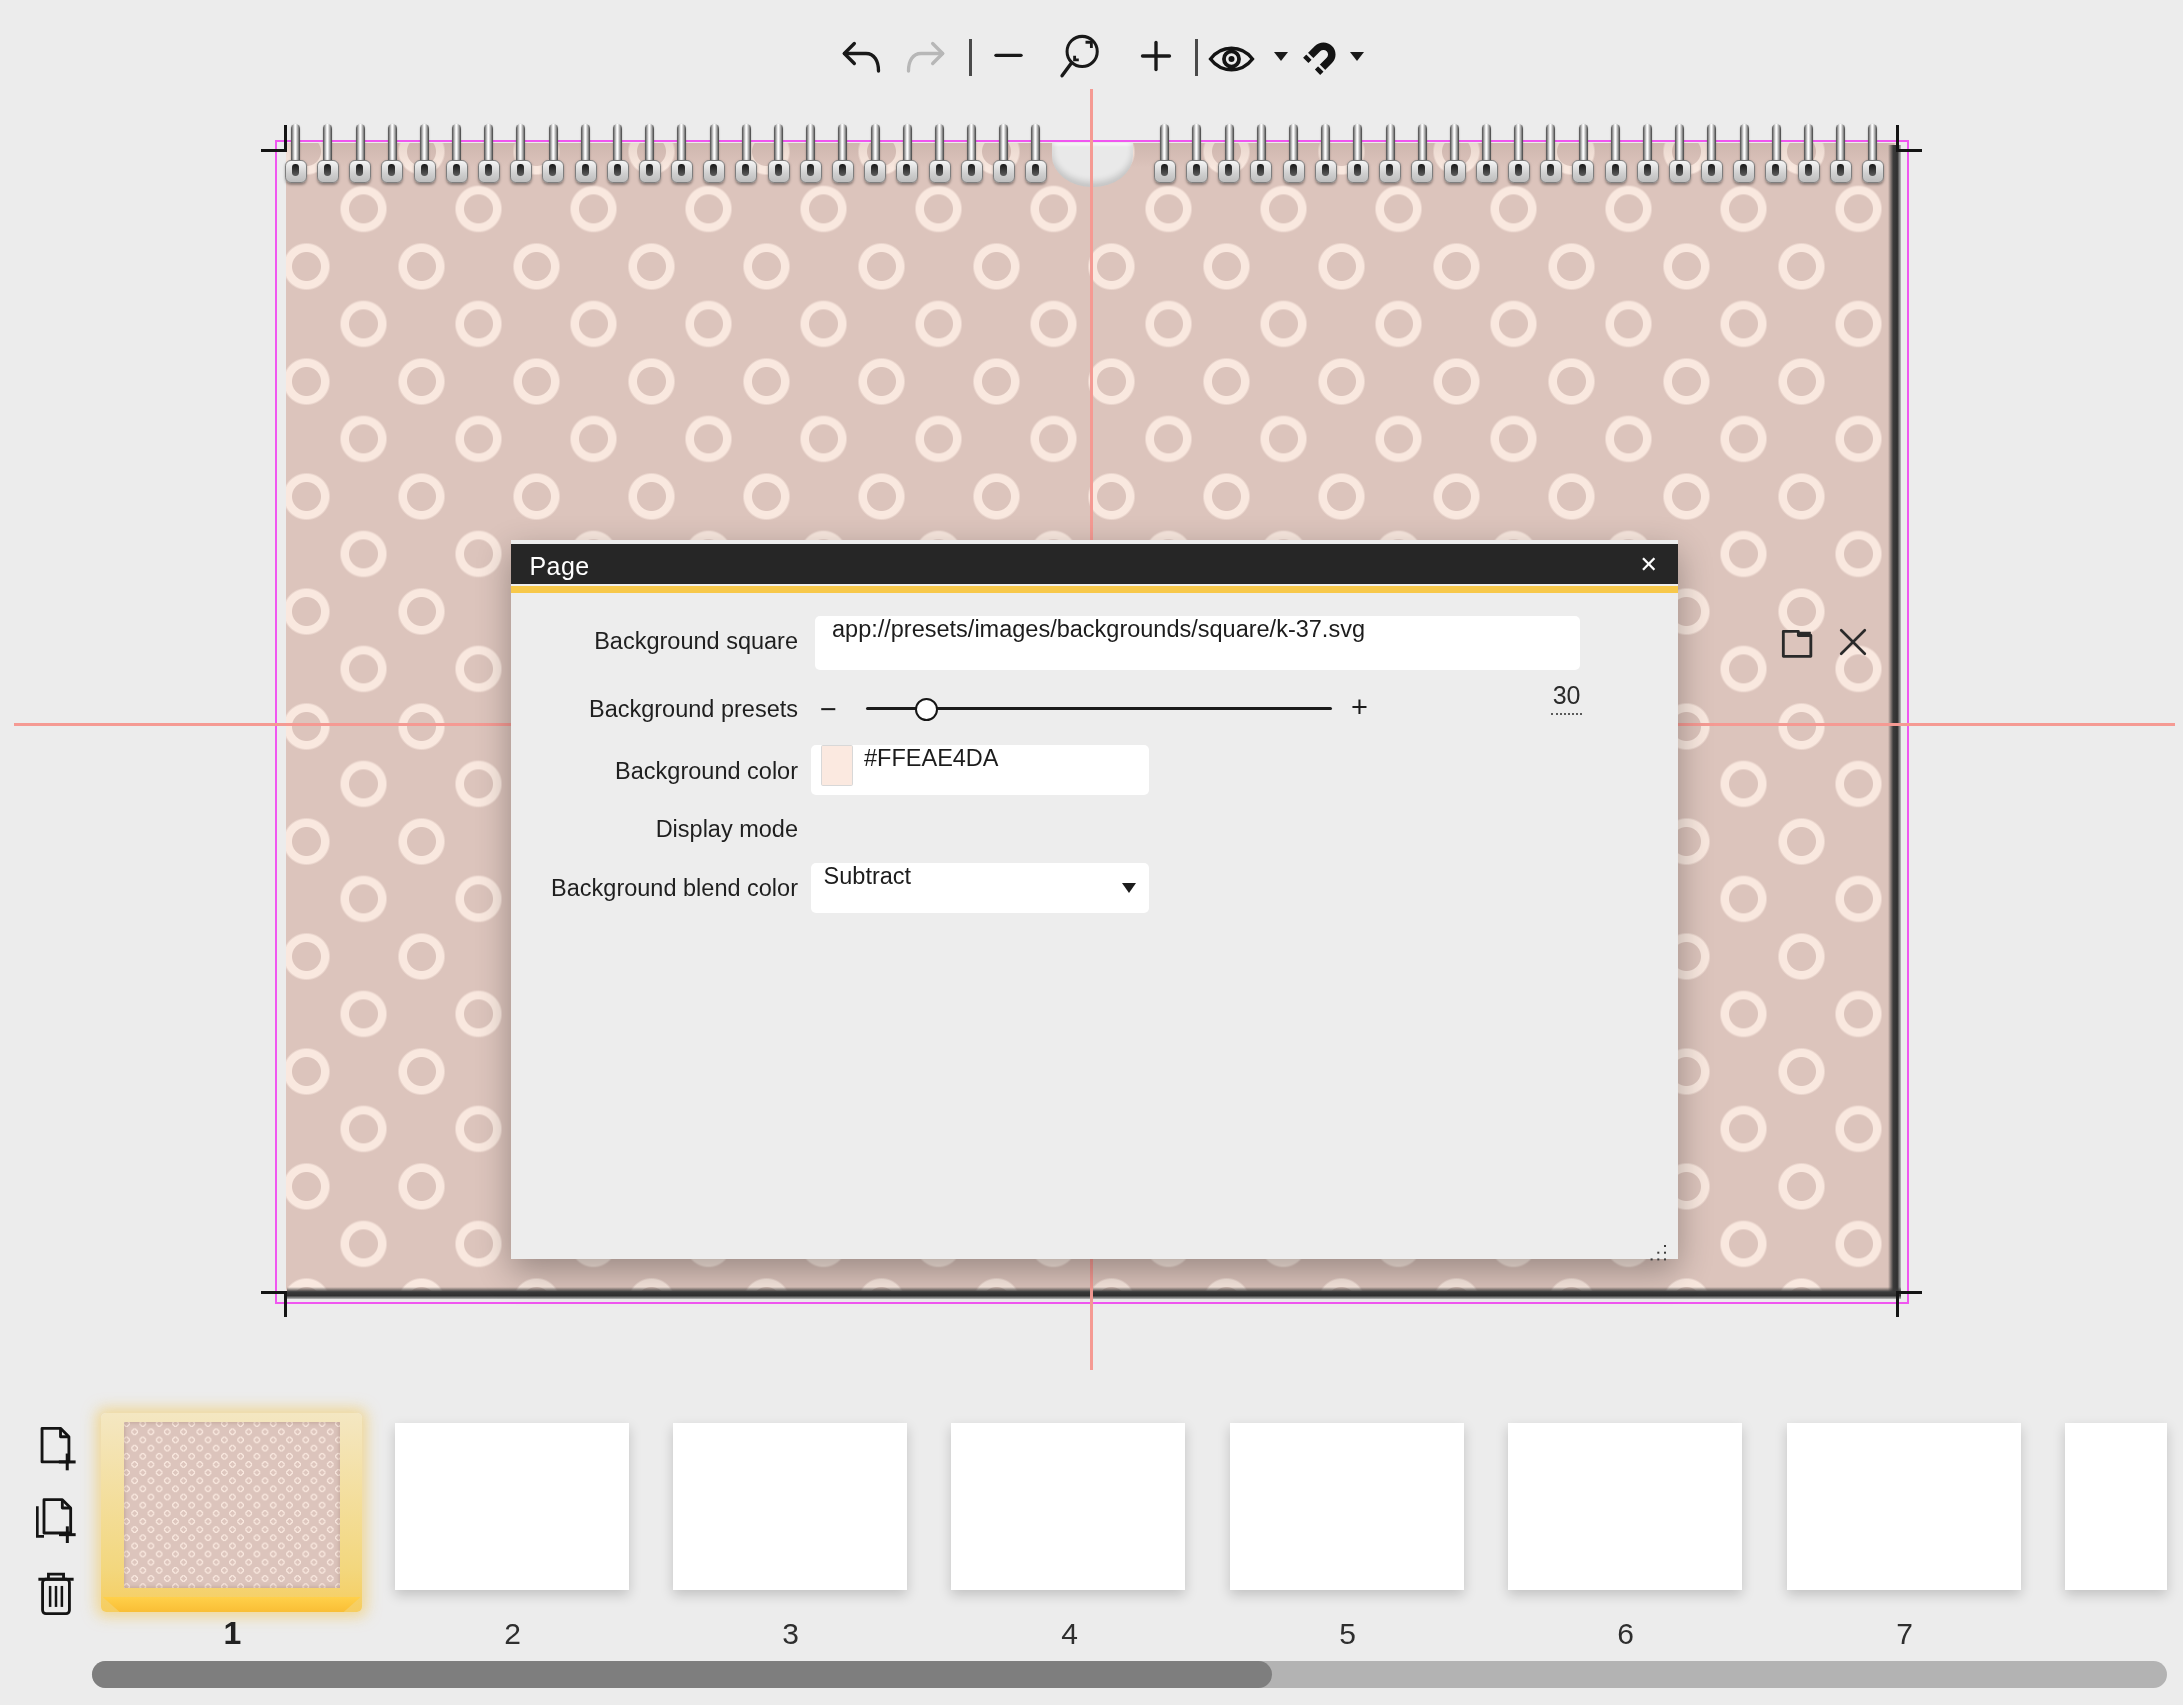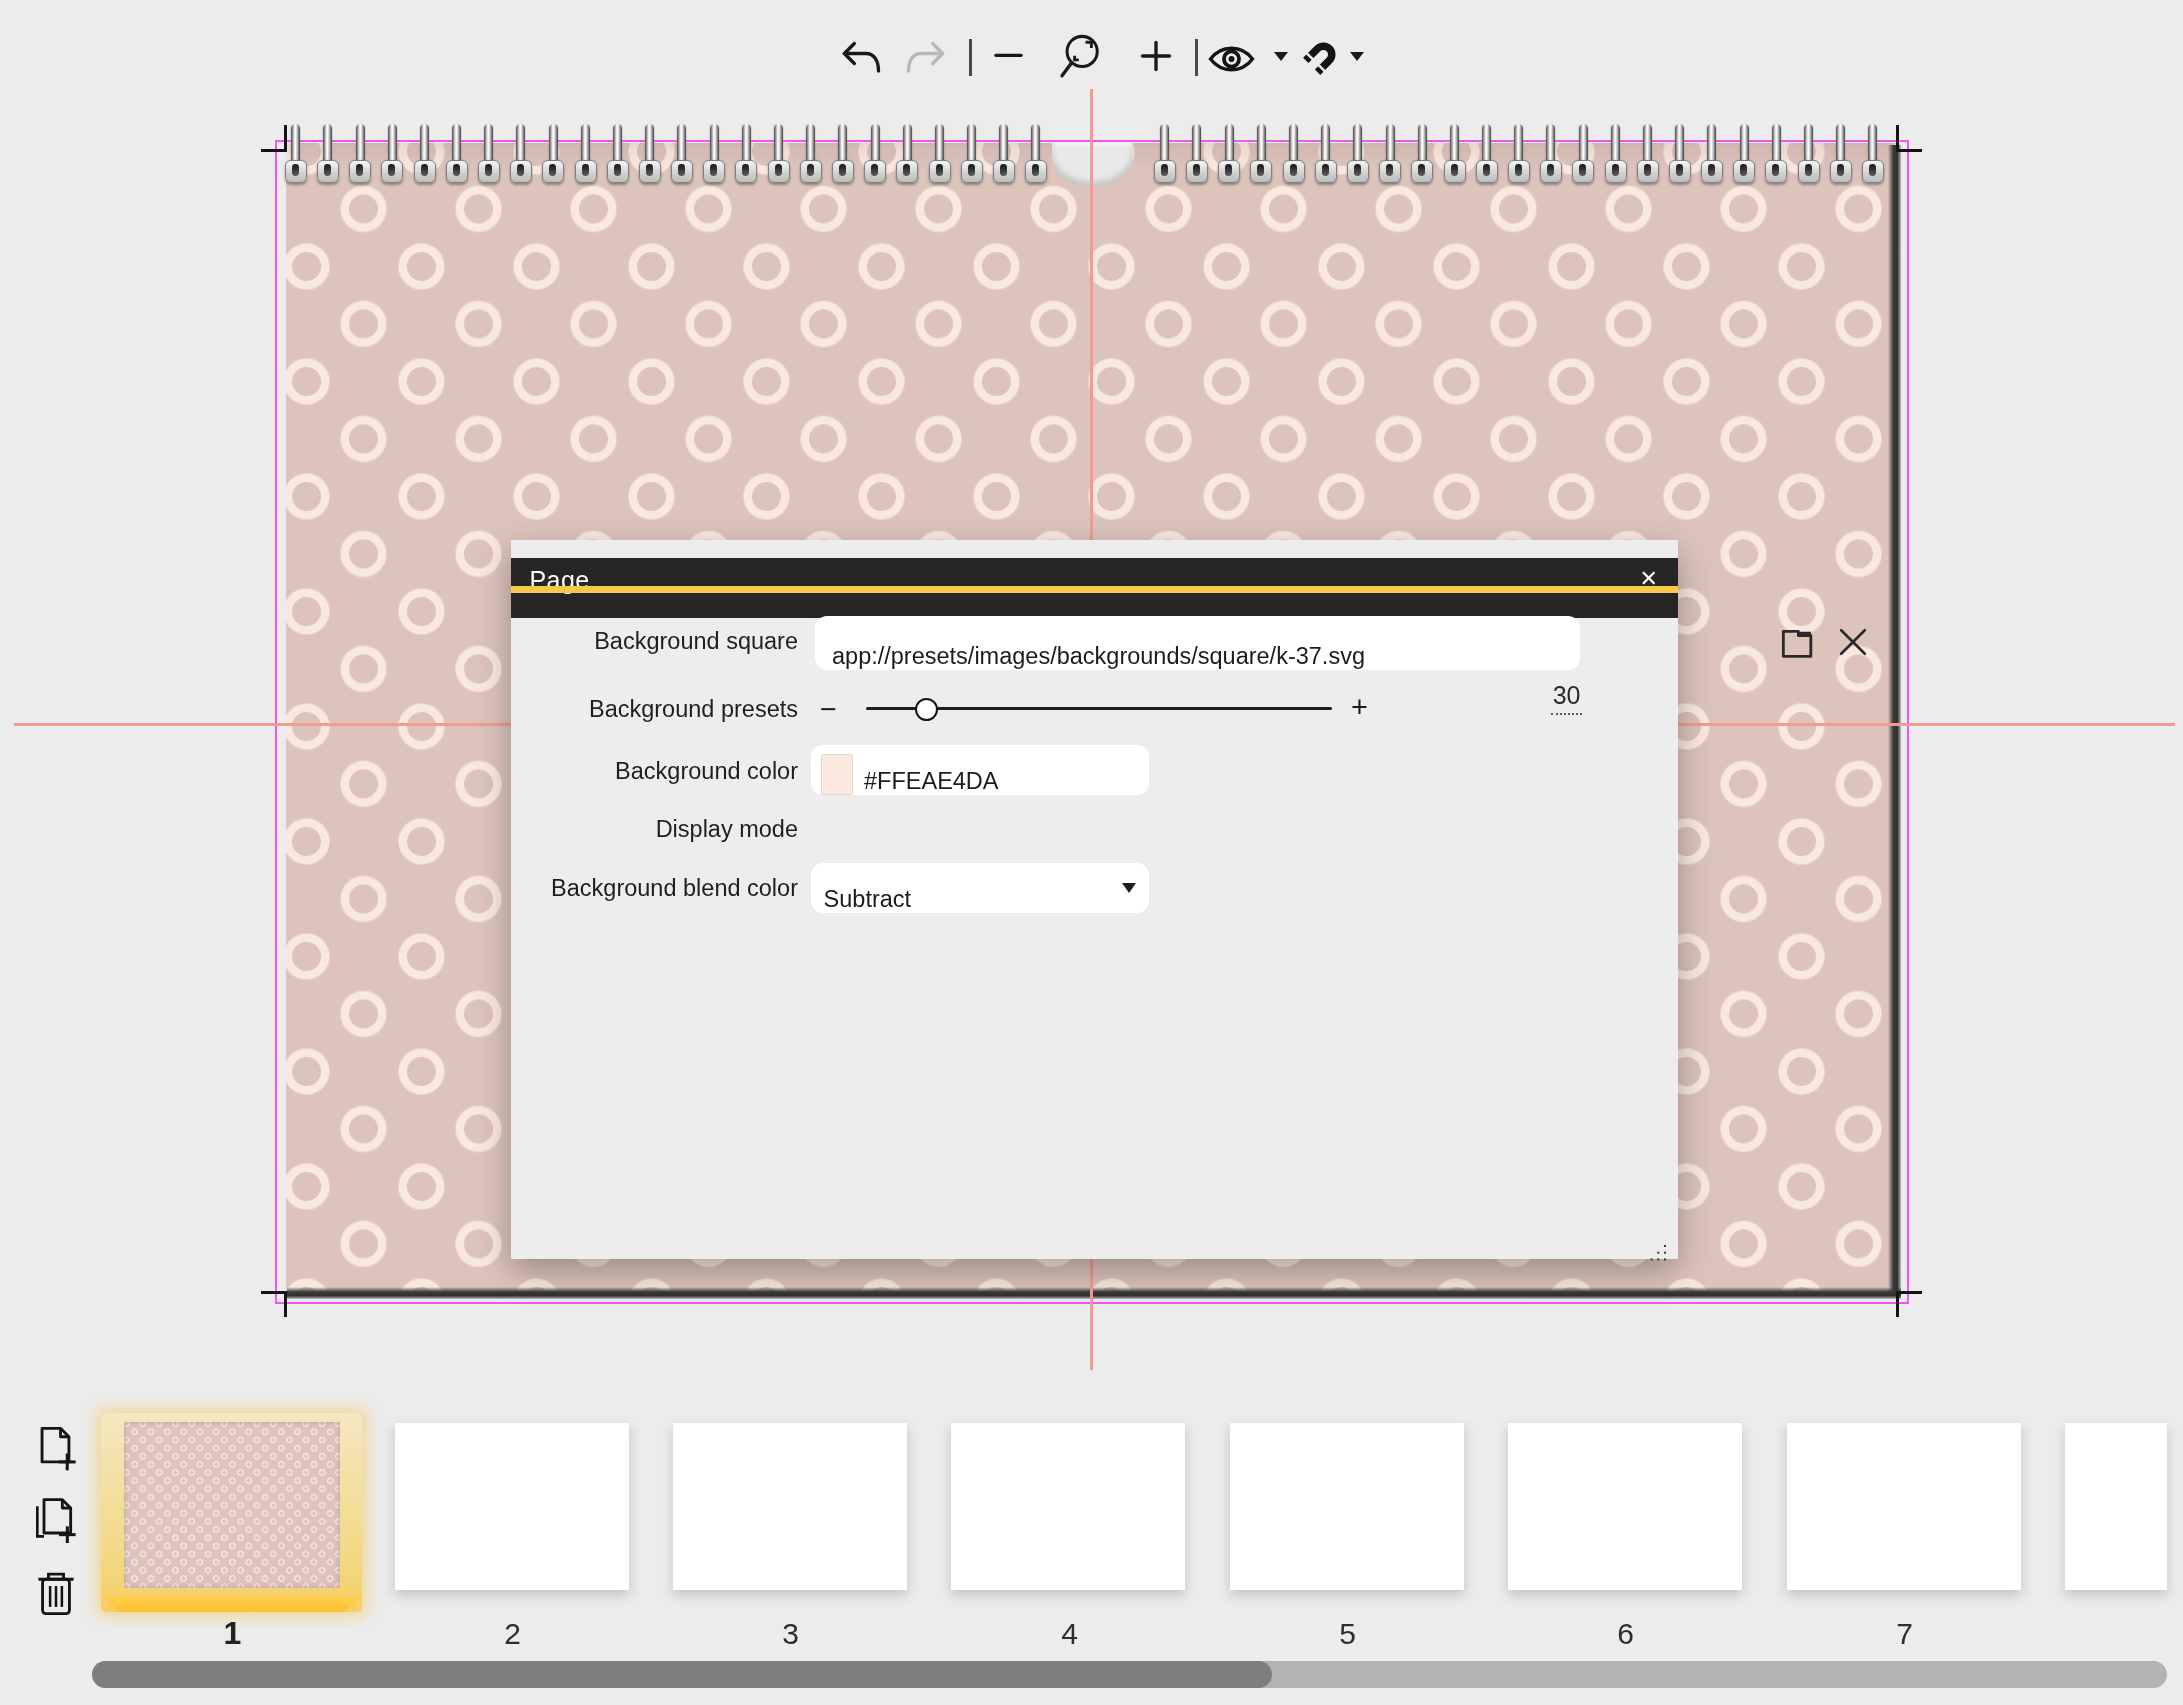--- a/index.html
+++ b/index.html
@@ -34,26 +34,26 @@
     background:linear-gradient(90deg,#474747,#e9e9e9 38%,#ffffff 52%,#9b9b9b 78%,#3f3f3f);box-shadow:0 0.8px 1.7px rgba(0,0,0,.35);}
   .eyelet{position:absolute;width:22px;height:23px;border-radius:5.9px;border:1.7px solid #7e7e7e;box-sizing:border-box;
     background:linear-gradient(180deg,#f6f6f6,#cfcfcf 60%,#bdbdbd);box-shadow:0 1.7px 2.5px rgba(0,0,0,.35);}
   .eyelet i{position:absolute;left:5.9px;top:3.4px;width:6.7px;height:11.8px;border-radius:3.4px;background:linear-gradient(180deg,#161616,#5d5d5d);}
 
   #guide-v{left:1090px;top:89px;width:2.5px;height:1281px;background:var(--salmon,#F59A93);}
   #guide-h{left:14.3px;top:723px;width:2161px;height:2.5px;background:var(--salmon,#F59A93);}
 
   
   #dialog{left:511px;top:540px;width:1167px;height:719px;background:#ededed;box-shadow:0 11.8px 32px rgba(0,0,0,.30);z-index:50;}
-  #dialog-titlebar{position:absolute;left:0;top:18px;width:100%;height:60px;background:#262626;cursor:move;}
+  #dialog-titlebar{position:absolute;left:0;top:4px;width:100%;height:40px;background:#262626;cursor:move;}
   #dialog-title{position:absolute;left:18.5px;top:8.4px;color:#fff;font-size:25px;font-weight:300;letter-spacing:0.4px;}
   #dialog-close{position:absolute;right:20px;top:8.4px;color:#fff;font-size:22px;font-weight:300;cursor:pointer;}
   #dialog-accent{position:absolute;left:0;top:46px;width:100%;height:6.7px;}
   .dlabel{position:absolute;left:0;width:287px;text-align:right;font-size:23.5px;font-weight:300;color:#1f1f1f;white-space:nowrap;}
-  .dfield{position:absolute;background:#fff;border-radius:12px;font-size:23.5px;font-weight:300;color:#1c1c1c;display:flex;align-items:flex-end;cursor:text;}
+  .dfield{position:absolute;background:#fff;border-radius:5px;font-size:23.5px;font-weight:300;color:#1c1c1c;display:flex;align-items:flex-start;cursor:text;}
   .ddrop{cursor:pointer;}
   .swatch{width:30px;height:39px;border:0.8px solid #d8d8d8;margin-left:10px;border-radius:1.7px;}
   .dd-caret{position:absolute;right:13.4px;top:20px;width:0;height:0;border-left:7.6px solid transparent;border-right:7.6px solid transparent;border-top:10px solid #1c1c1c;}
   #opacity-track{position:absolute;height:3.4px;background:#1c1c1c;border-radius:1.7px;cursor:pointer;}
   #opacity-handle{position:absolute;width:23px;height:23px;border-radius:50%;background:#fff;border:2.5px solid #161616;box-sizing:border-box;cursor:grab;}
   #opacity-value{position:absolute;font-size:25px;font-weight:300;color:#2a2a2a;border-bottom:2.5px dotted #5a5a5a;padding:0 1.7px 2.5px 1.7px;cursor:text;}
   .pm{position:absolute;font-size:29px;font-weight:300;color:#1c1c1c;cursor:pointer;line-height:1;}
   #dlg-grip{position:absolute;right:11.8px;bottom:11.8px;width:2.5px;height:2.5px;background:#3c3c3c;cursor:nwse-resize;
     box-shadow:0 0 #3c3c3c,-6.7px 6.7px #3c3c3c,0 6.7px #3c3c3c,-13.4px 13.4px #3c3c3c,-6.7px 13.4px #3c3c3c,0 13.4px #3c3c3c;}
 

